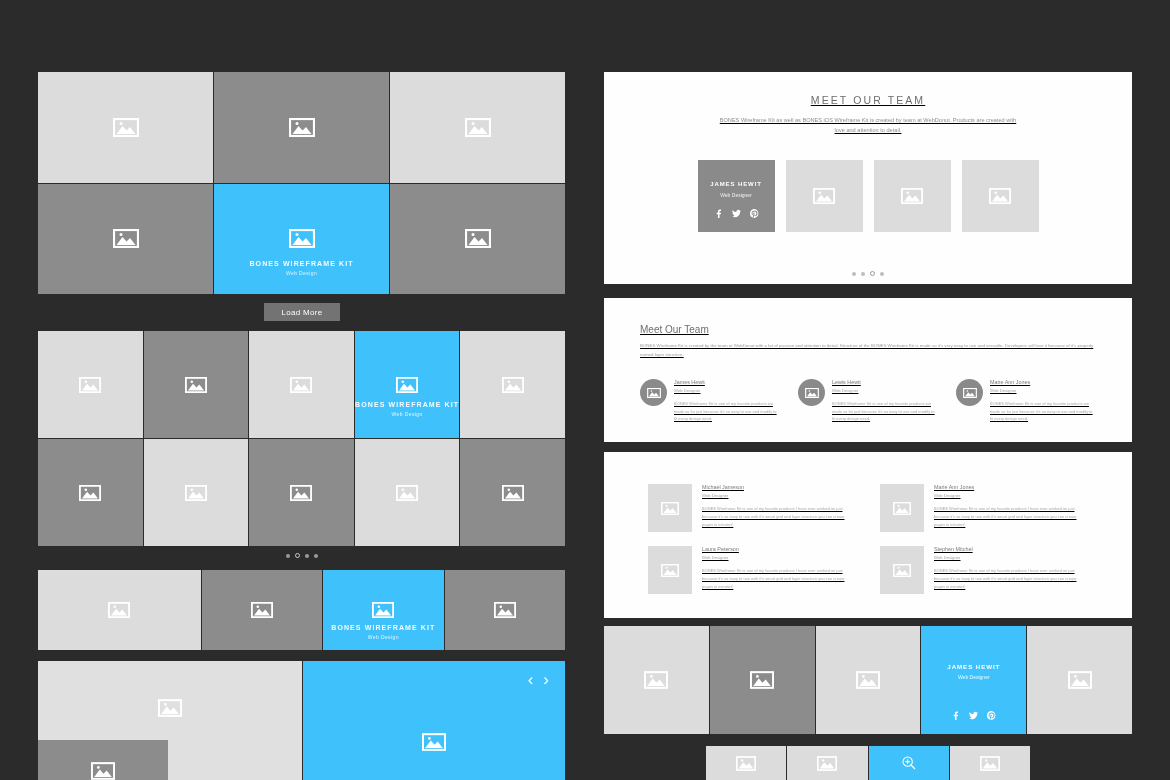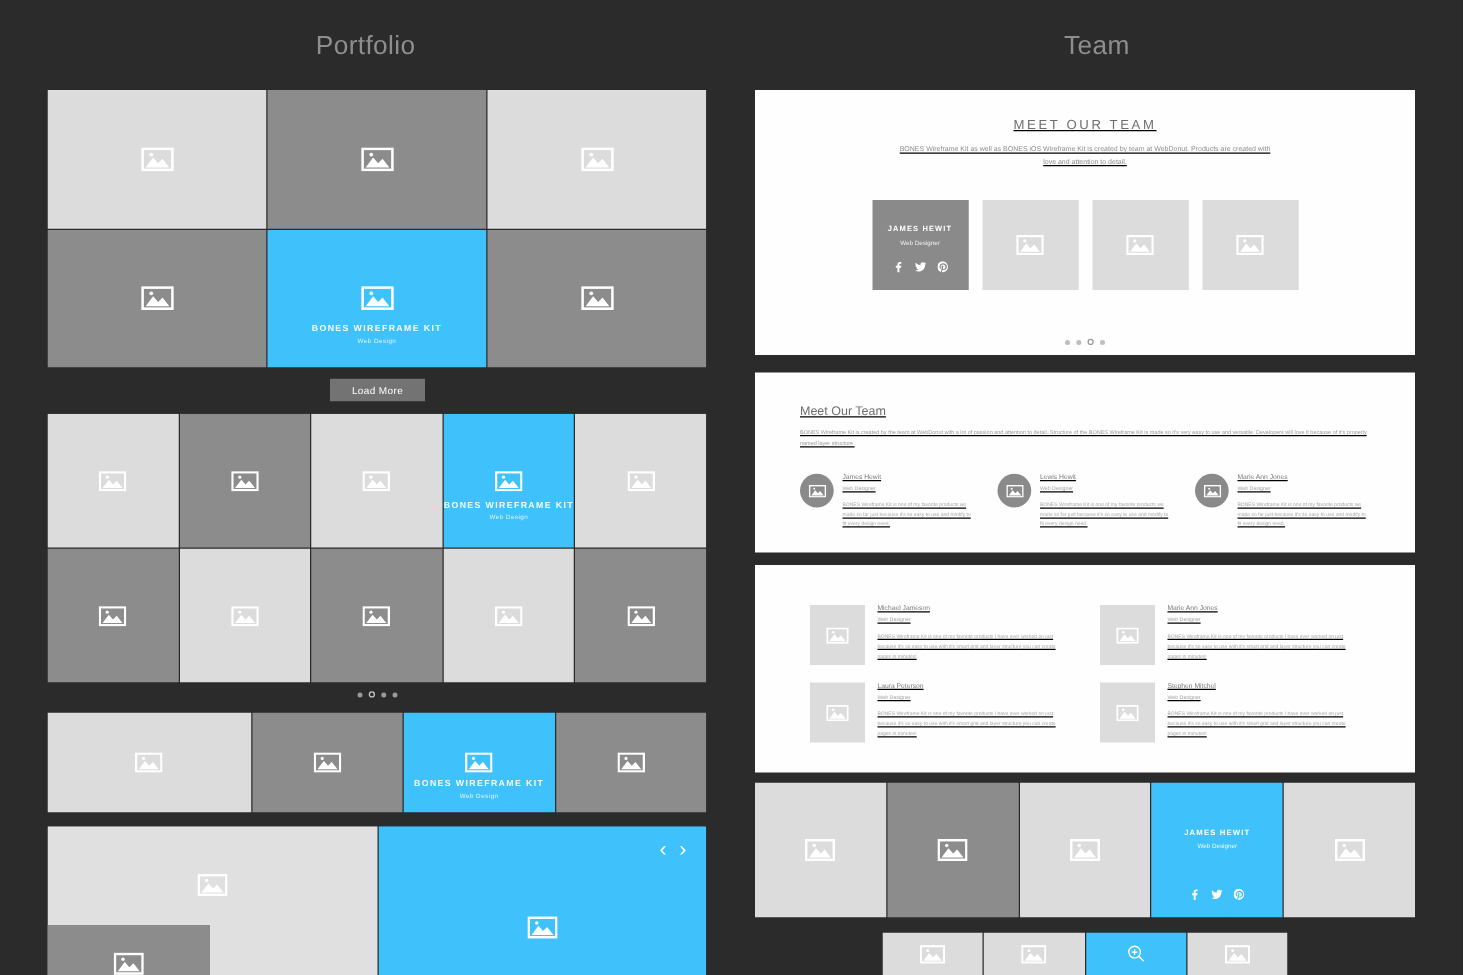--- a/index.html
+++ b/index.html
@@ -130,22 +130,20 @@
   
   #tm-thumbs{ left:706px; top:746px; width:324px; height:34px;
               display:grid; grid-template-columns:repeat(4,1fr); gap:1px; }
   #tm-thumbs .tile{ height:34px; }
 </style>
 </head>
 <body>
 
 <div class="stage">
 
-  <div class="col-title" id="title-portfolio">Portfolio</div>
-  <div class="col-title" id="title-team">Team</div>
 
   <div class="panel" id="pf-grid-1">
       <div class="tile l">
         <span class="ph">
           <svg width="26" height="19" viewBox="0 0 26 19">
             <rect x="1" y="1" width="24" height="17" fill="none" stroke="#fff" stroke-width="2.2"></rect>
             <path d="M3.5 16 L9.5 8 L13.5 12.5 L17 9 L22.5 16 Z" fill="#fff"></path>
             <circle cx="8" cy="5.6" r="1.5" fill="#fff"></circle>
           </svg>
         </span>

